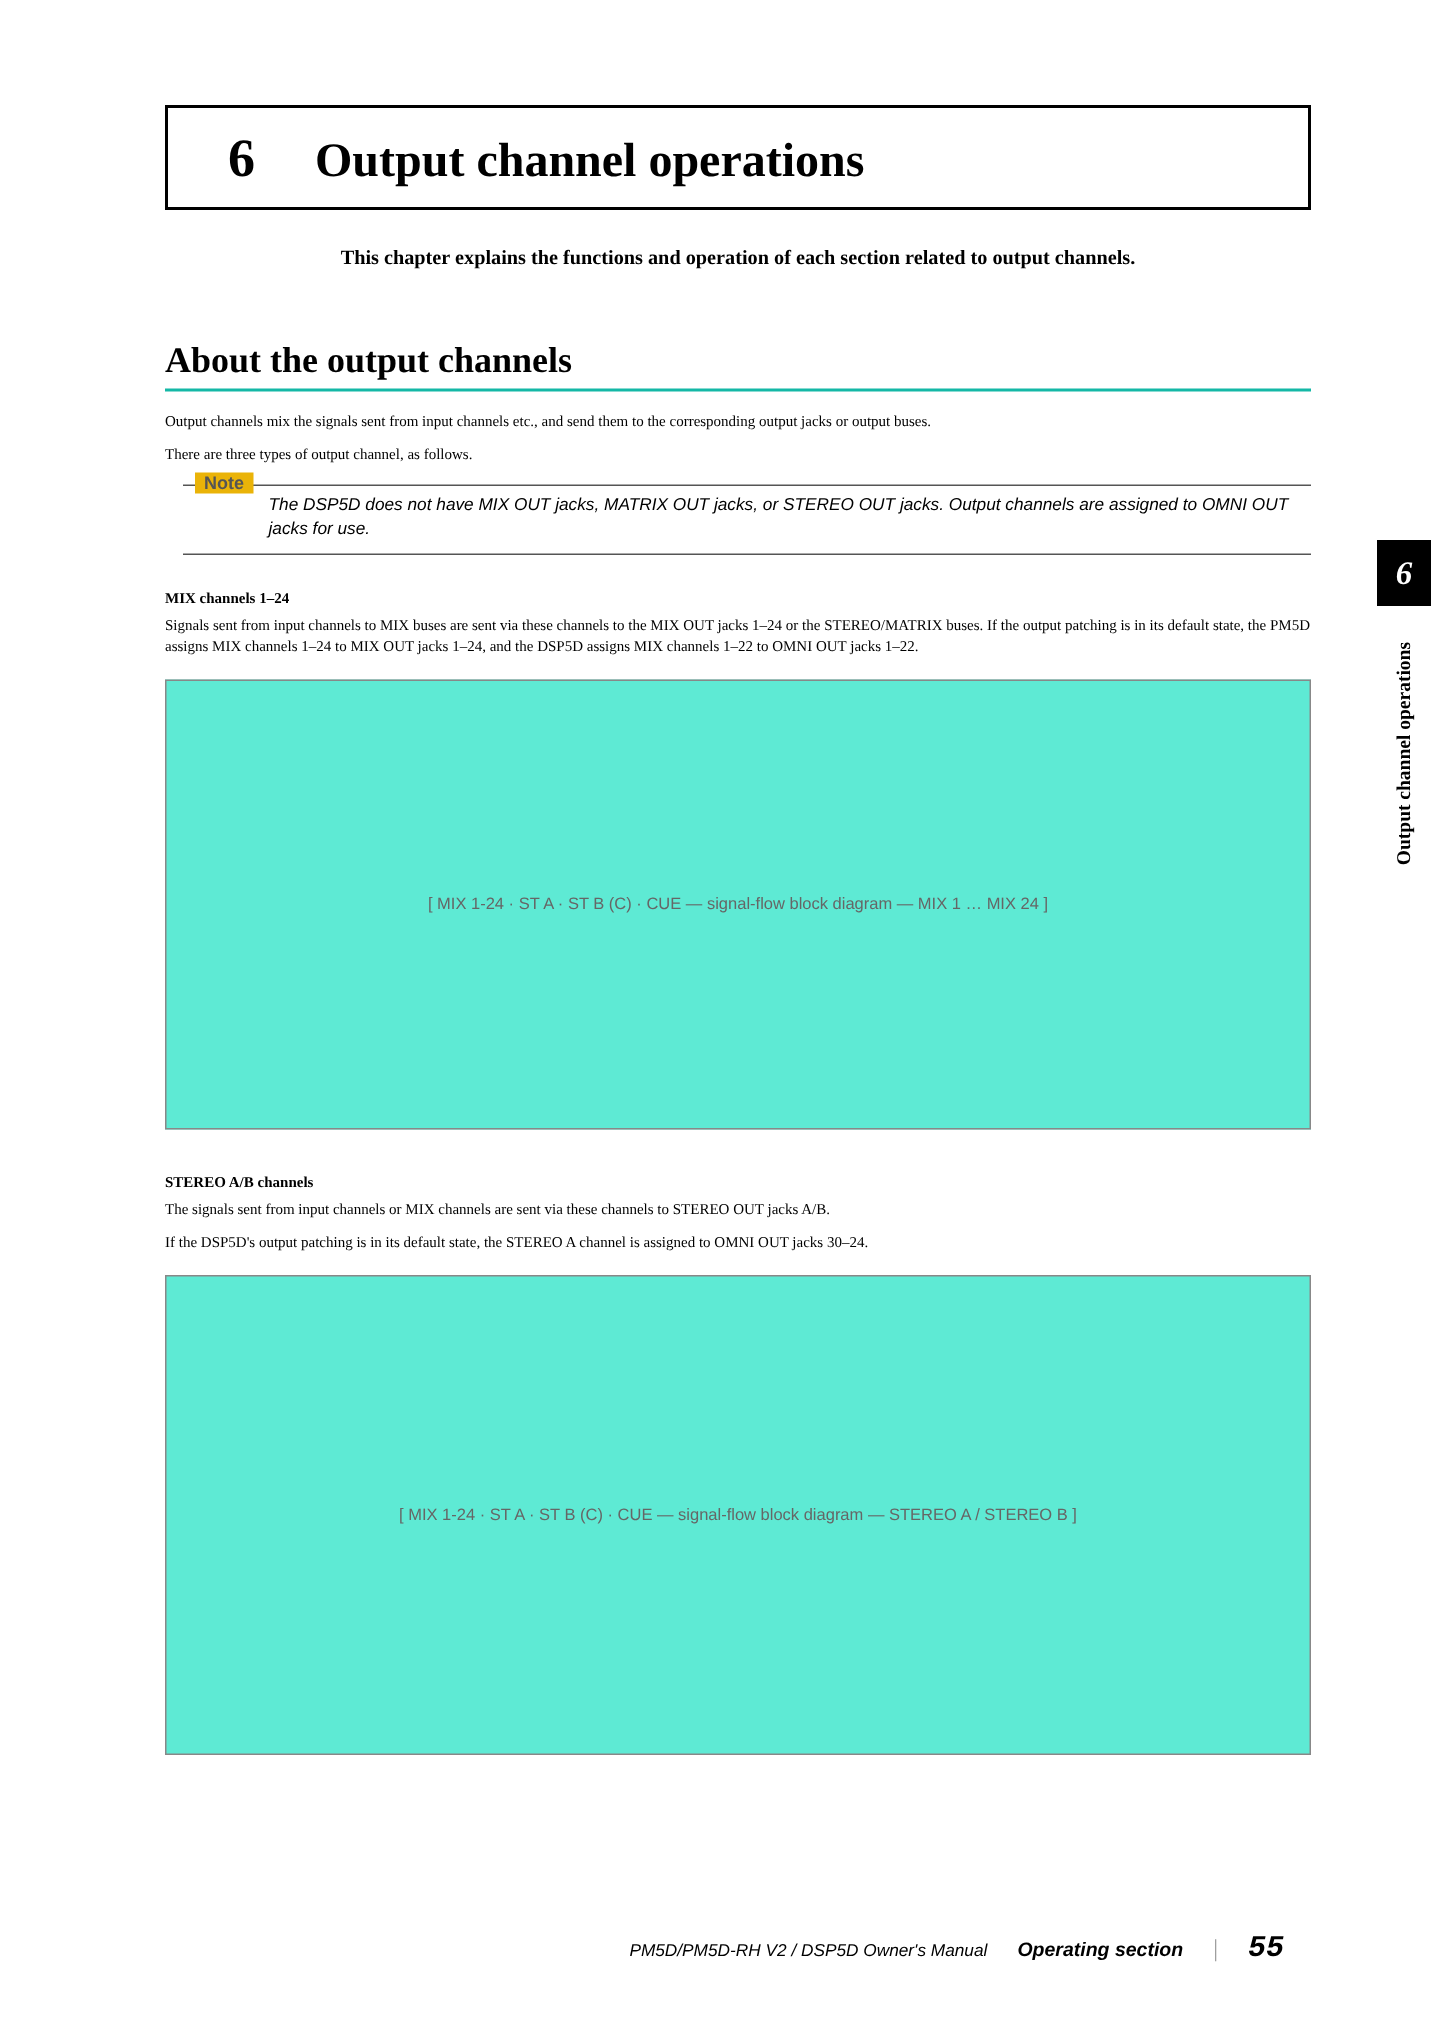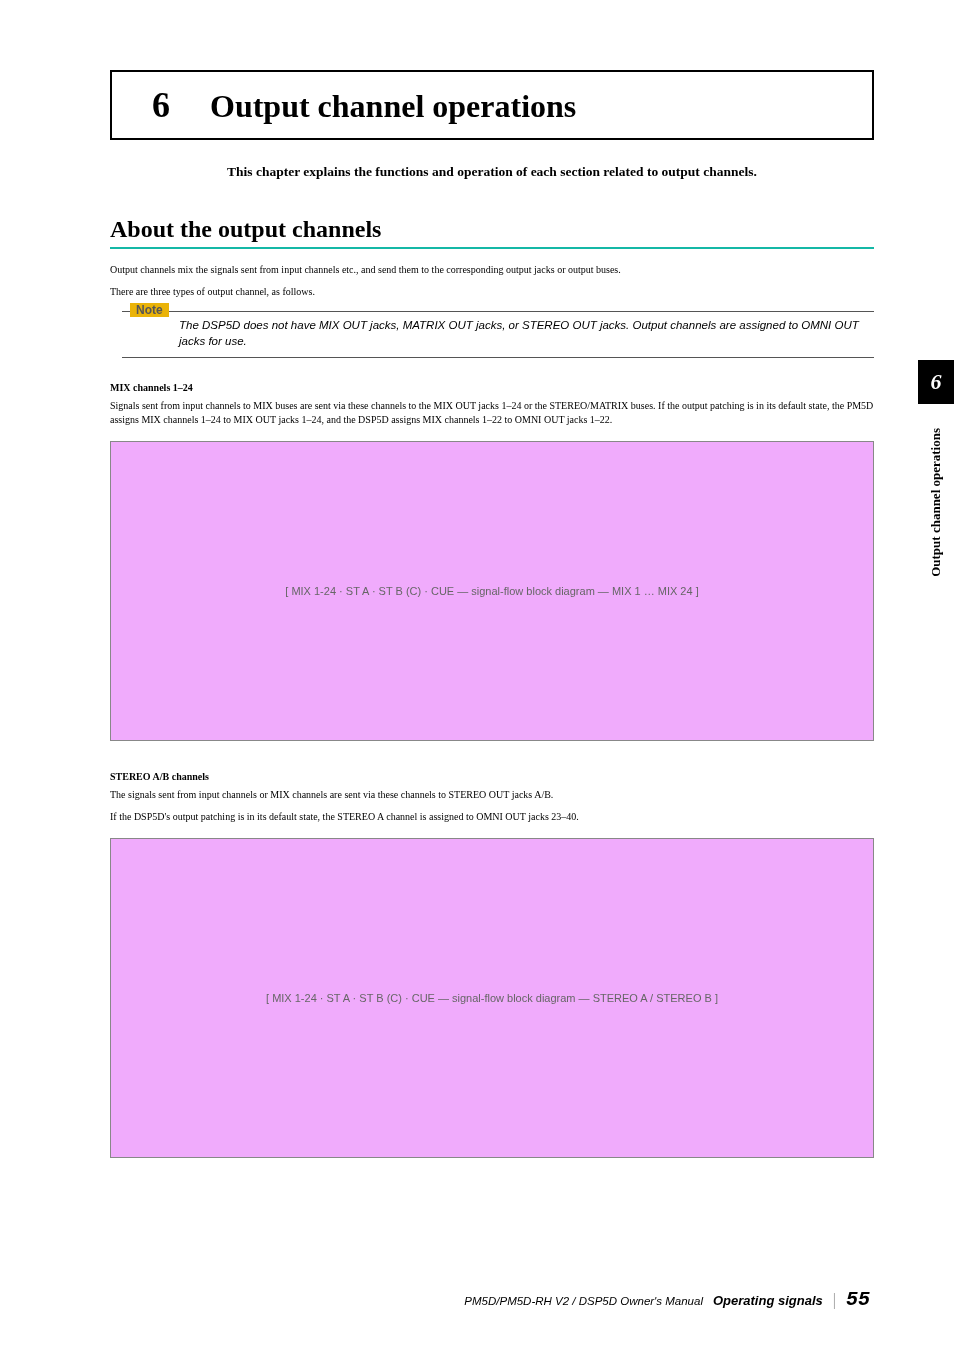--- a/index.html
+++ b/index.html
@@ -27,21 +27,21 @@
     margin-left: 20px;
   }
   .chapter-title {
     font-size: 32px;
     font-weight: bold;
   }
   .chapter-intro {
     text-align: center;
     font-size: 13.5px;
     font-weight: bold;
-    margin-bottom: 36px;
+    margin-bottom: 48px;
   }
   .section-heading {
     font-size: 24px;
     font-weight: bold;
     border-bottom: 2px solid #14b8a6;
     padding-bottom: 4px;
     margin-bottom: 14px;
   }
   .body-text {
     font-size: 10px;
@@ -73,21 +73,21 @@
     margin-left: 43px;
   }
   .subsection-heading {
     font-size: 10px;
     font-weight: bold;
     margin-bottom: 6px;
     margin-top: 6px;
   }
   .diagram {
     border: 1px solid #888;
-    background: #f0abfc;
+    background: #5eead4;
     height: 300px;
     margin: 14px 0 30px 0;
     display: flex;
     align-items: center;
     justify-content: center;
     font-size: 11px;
     color: #666;
     font-family: Arial, sans-serif;
   }
   .side-tab {
@@ -117,26 +117,26 @@
     transform: rotate(180deg);
     font-size: 13px;
     font-weight: bold;
     margin-top: 20px;
     padding: 4px 0;
   }
   .footer {
     position: absolute;
     bottom: 40px;
     left: 110px;
-    right: 84px;
+    right: 98px;
     display: flex;
     justify-content: flex-end;
     align-items: baseline;
     font-size: 11.5px;
-    gap: 10px;
+    gap: 20px;
   }
   .footer-manual {
     font-style: italic;
     font-family: Arial, sans-serif;
   }
   .footer-section {
     font-style: italic;
     font-weight: bold;
     font-family: Arial, sans-serif;
     font-size: 13px;
@@ -173,29 +173,29 @@
 
 <h3 class="subsection-heading">MIX channels 1–24</h3>
 <p class="body-text">Signals sent from input channels to MIX buses are sent via these channels to the MIX OUT jacks 1–24 or the STEREO/MATRIX buses. If the output patching is in its default state, the PM5D assigns MIX channels 1–24 to MIX OUT jacks 1–24, and the DSP5D assigns MIX channels 1–22 to OMNI OUT jacks 1–22.</p>
 
 <div class="diagram">
   <span>[ MIX 1-24 · ST A · ST B (C) · CUE — signal-flow block diagram — MIX 1 … MIX 24 ]</span>
 </div>
 
 <h3 class="subsection-heading">STEREO A/B channels</h3>
 <p class="body-text">The signals sent from input channels or MIX channels are sent via these channels to STEREO OUT jacks A/B.</p>
-<p class="body-text">If the DSP5D's output patching is in its default state, the STEREO A channel is assigned to OMNI OUT jacks 23–40.</p>
+<p class="body-text">If the DSP5D's output patching is in its default state, the STEREO A channel is assigned to OMNI OUT jacks 30–24.</p>
 
 <div class="diagram" style="height:320px;">
   <span>[ MIX 1-24 · ST A · ST B (C) · CUE — signal-flow block diagram — STEREO A / STEREO B ]</span>
 </div>
 
 <div class="side-tab">
   <div class="tab-black">6</div>
   <div class="tab-label">Output channel operations</div>
 </div>
 
 <div class="footer">
   <span class="footer-manual">PM5D/PM5D-RH V2 / DSP5D Owner's Manual</span>
-  <span class="footer-section">Operating signals</span>
+  <span class="footer-section">Operating section</span>
   <span class="footer-divider">|</span>
   <span class="footer-page">55</span>
 </div>
 
 </body></html>

